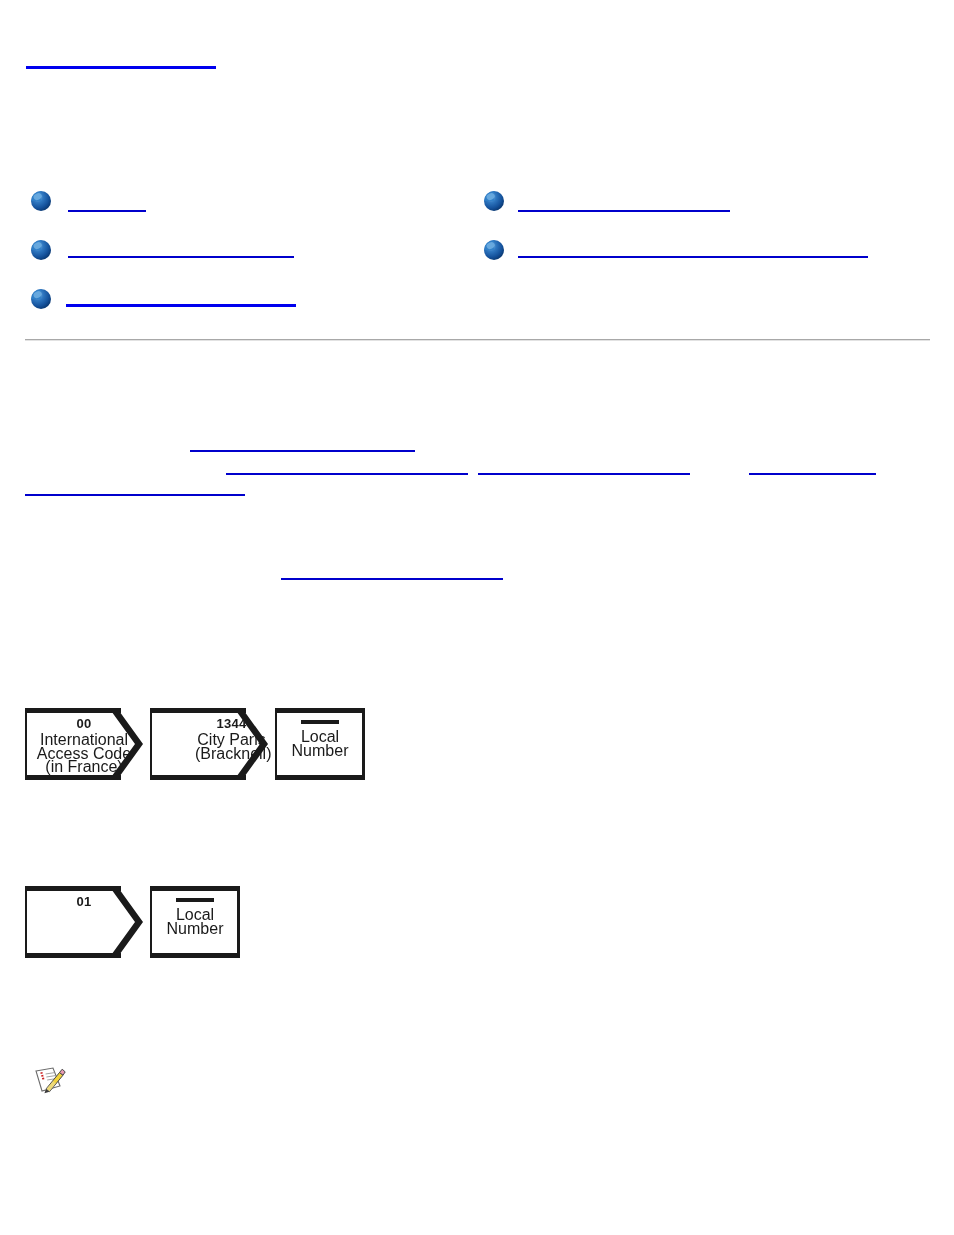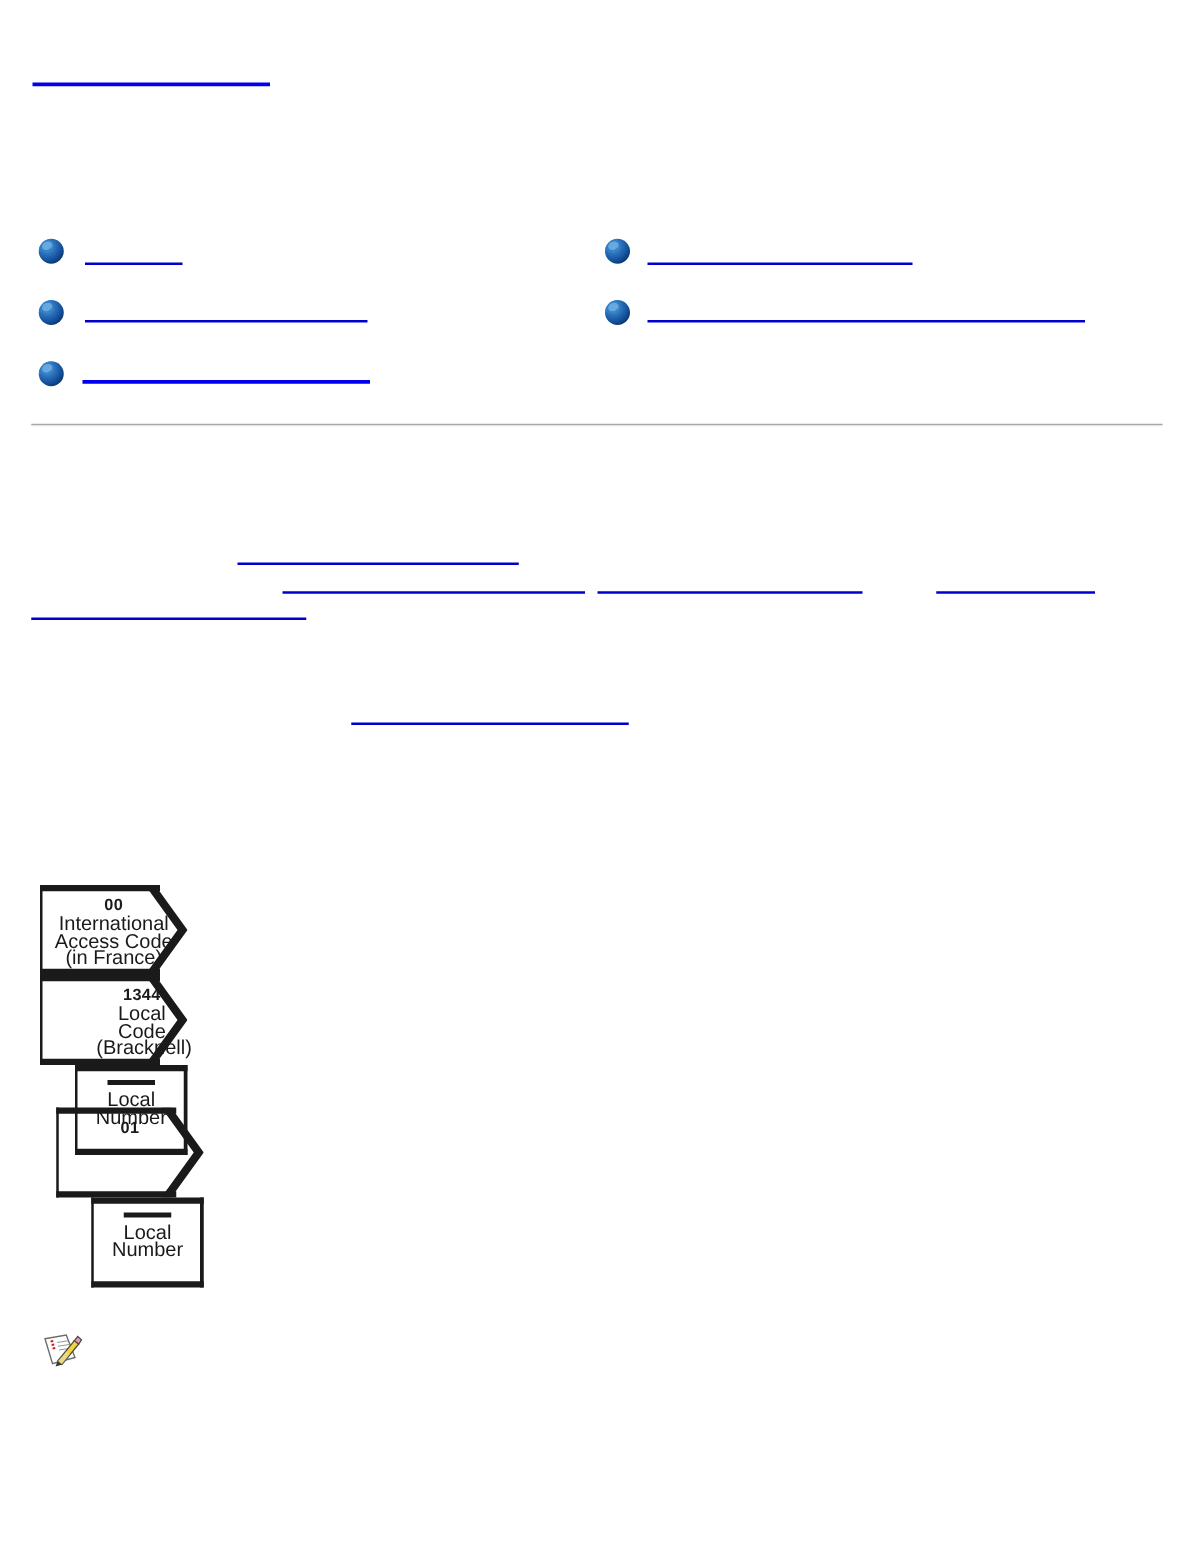--- a/index.html
+++ b/index.html
@@ -46,22 +46,21 @@
     position: absolute;
     width: 22px;
     height: 22px;
   }
   .bullet svg { display: block; }
 
   
   .diagram {
     position: absolute;
     display: flex;
-    align-items: flex-end;
-    flex-direction: column;
+    align-items: center;
   }
   .chev {
     position: relative;
     height: 72px;
     box-sizing: border-box;
     color: #1a1a1a;
     text-align: center;
     font-family: "Liberation Sans", sans-serif;
   }
   .chev .inner {
@@ -225,39 +224,39 @@
     <div class="bar-top" style="width:96px;"></div>
     <div class="bar-bot" style="width:96px;"></div>
     <div class="edge-left"></div>
     <div class="point">
       <svg width="34" height="72" viewBox="0 0 34 72">
         <polygon points="0,0 8,0 34,36 8,72 0,72 26,36" fill="#1a1a1a"></polygon>
       </svg>
     </div>
     <div class="inner">
       <div class="code">1344</div>
-      <div class="desc">Local Code
+      <div class="desc">City Paris
 (Bracknell)</div>
     </div>
   </div>
 
   <div class="chev" style="width:90px; margin-left:7px;">
     <div class="bar-top" style="width:90px;"></div>
     <div class="bar-bot" style="width:90px;"></div>
     <div class="edge-left"></div>
     <div class="edge-right"></div>
     <div class="inner">
       <div class="dash"></div>
       <div class="desc">Local
 Number</div>
     </div>
   </div>
 </div>
 
-<div class="diagram" style="left:25px; top:886px;margin-left:20px;">
+<div class="diagram" style="left:25px; top:886px;">
 
   <div class="chev" style="width:118px;">
     <div class="bar-top" style="width:96px;"></div>
     <div class="bar-bot" style="width:96px;"></div>
     <div class="edge-left"></div>
     <div class="point">
       <svg width="34" height="72" viewBox="0 0 34 72">
         <polygon points="0,0 8,0 34,36 8,72 0,72 26,36" fill="#1a1a1a"></polygon>
       </svg>
     </div>

